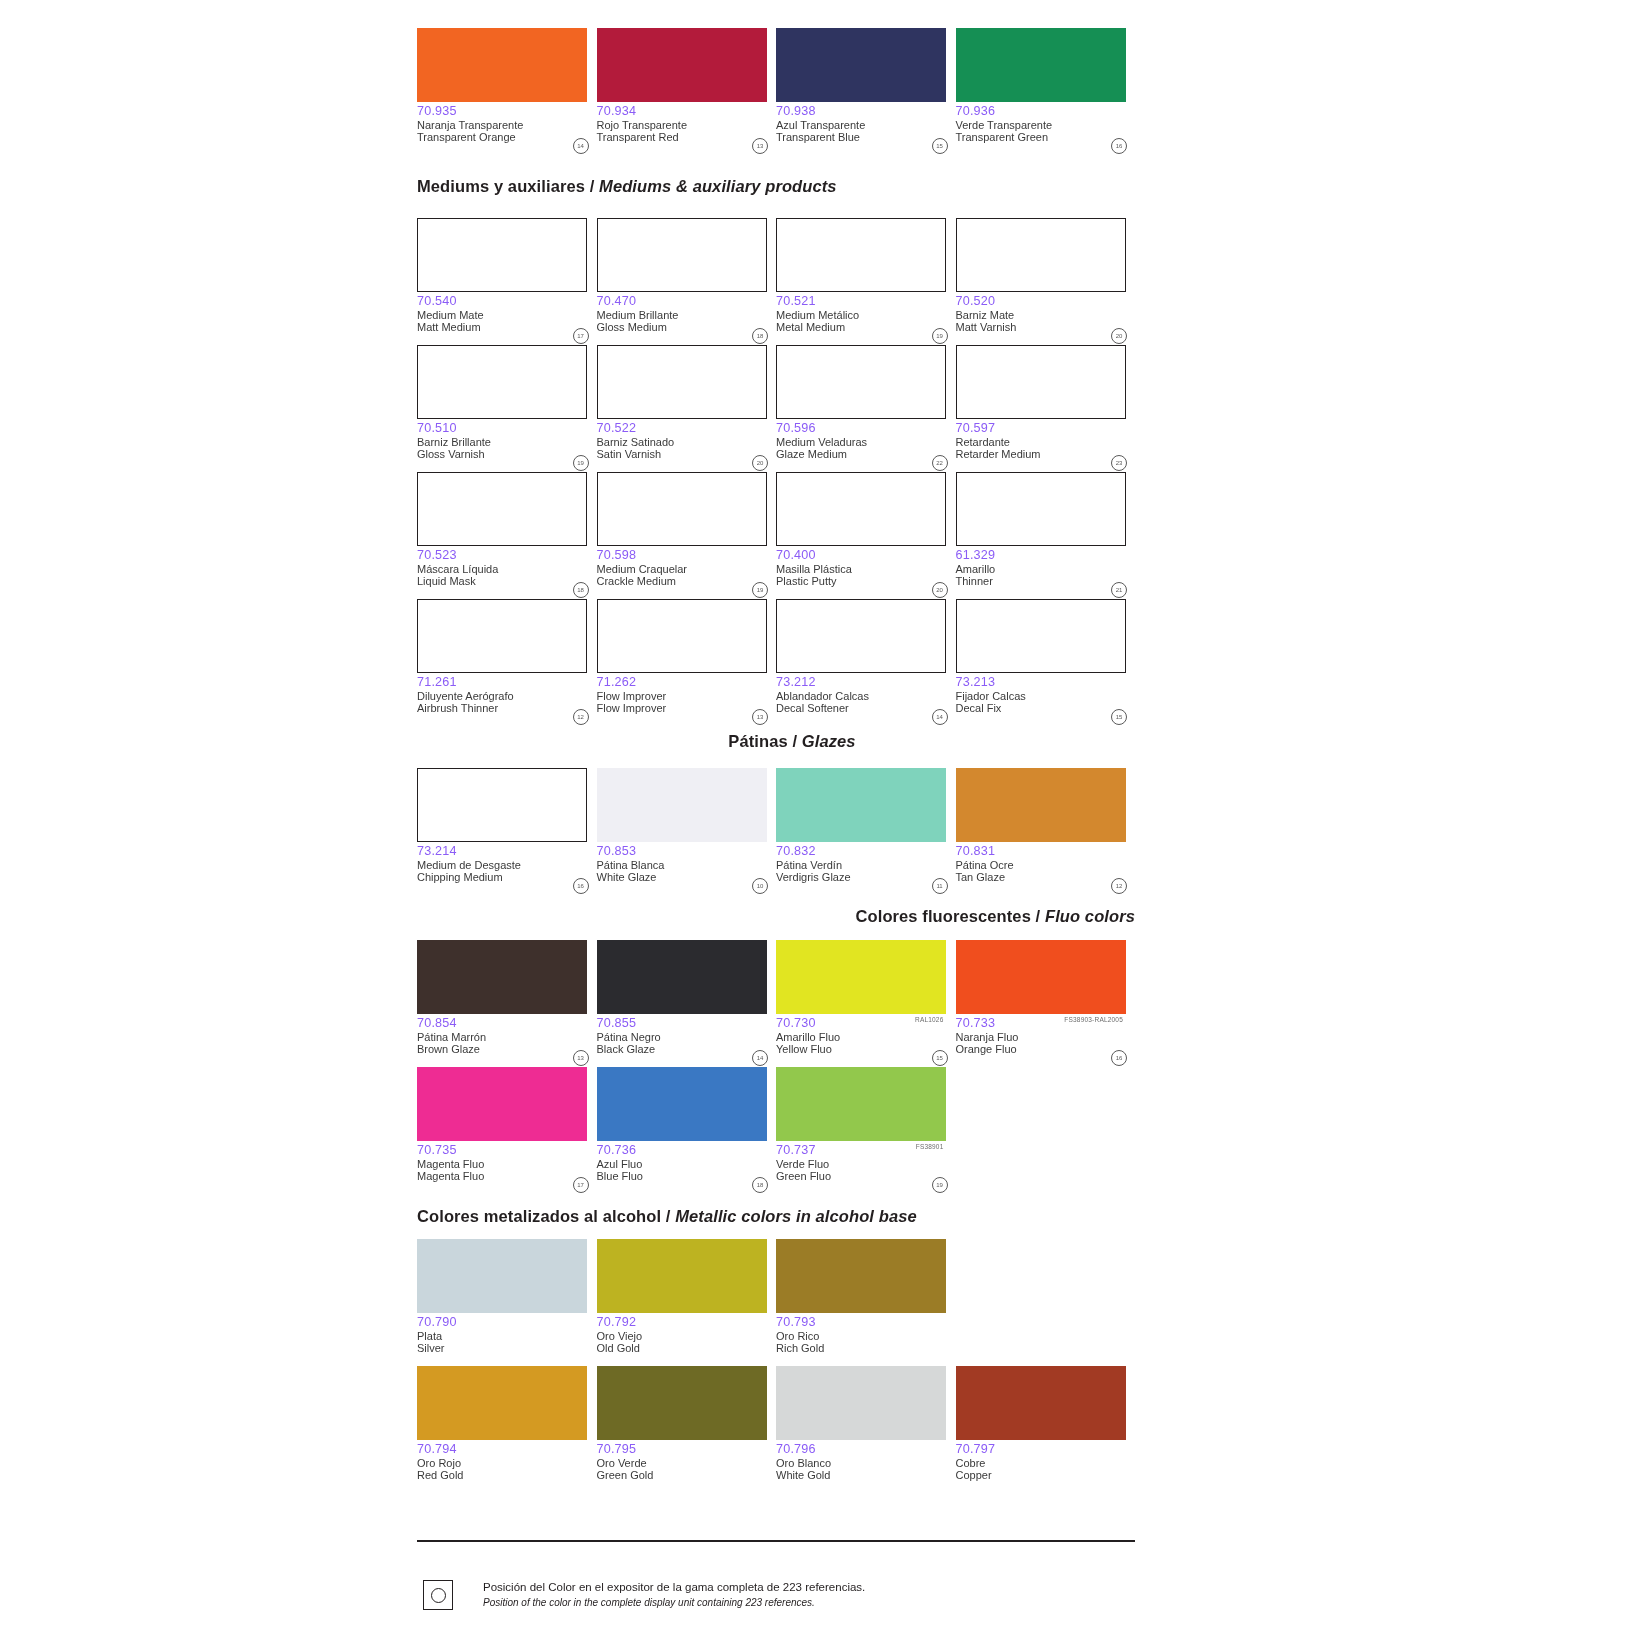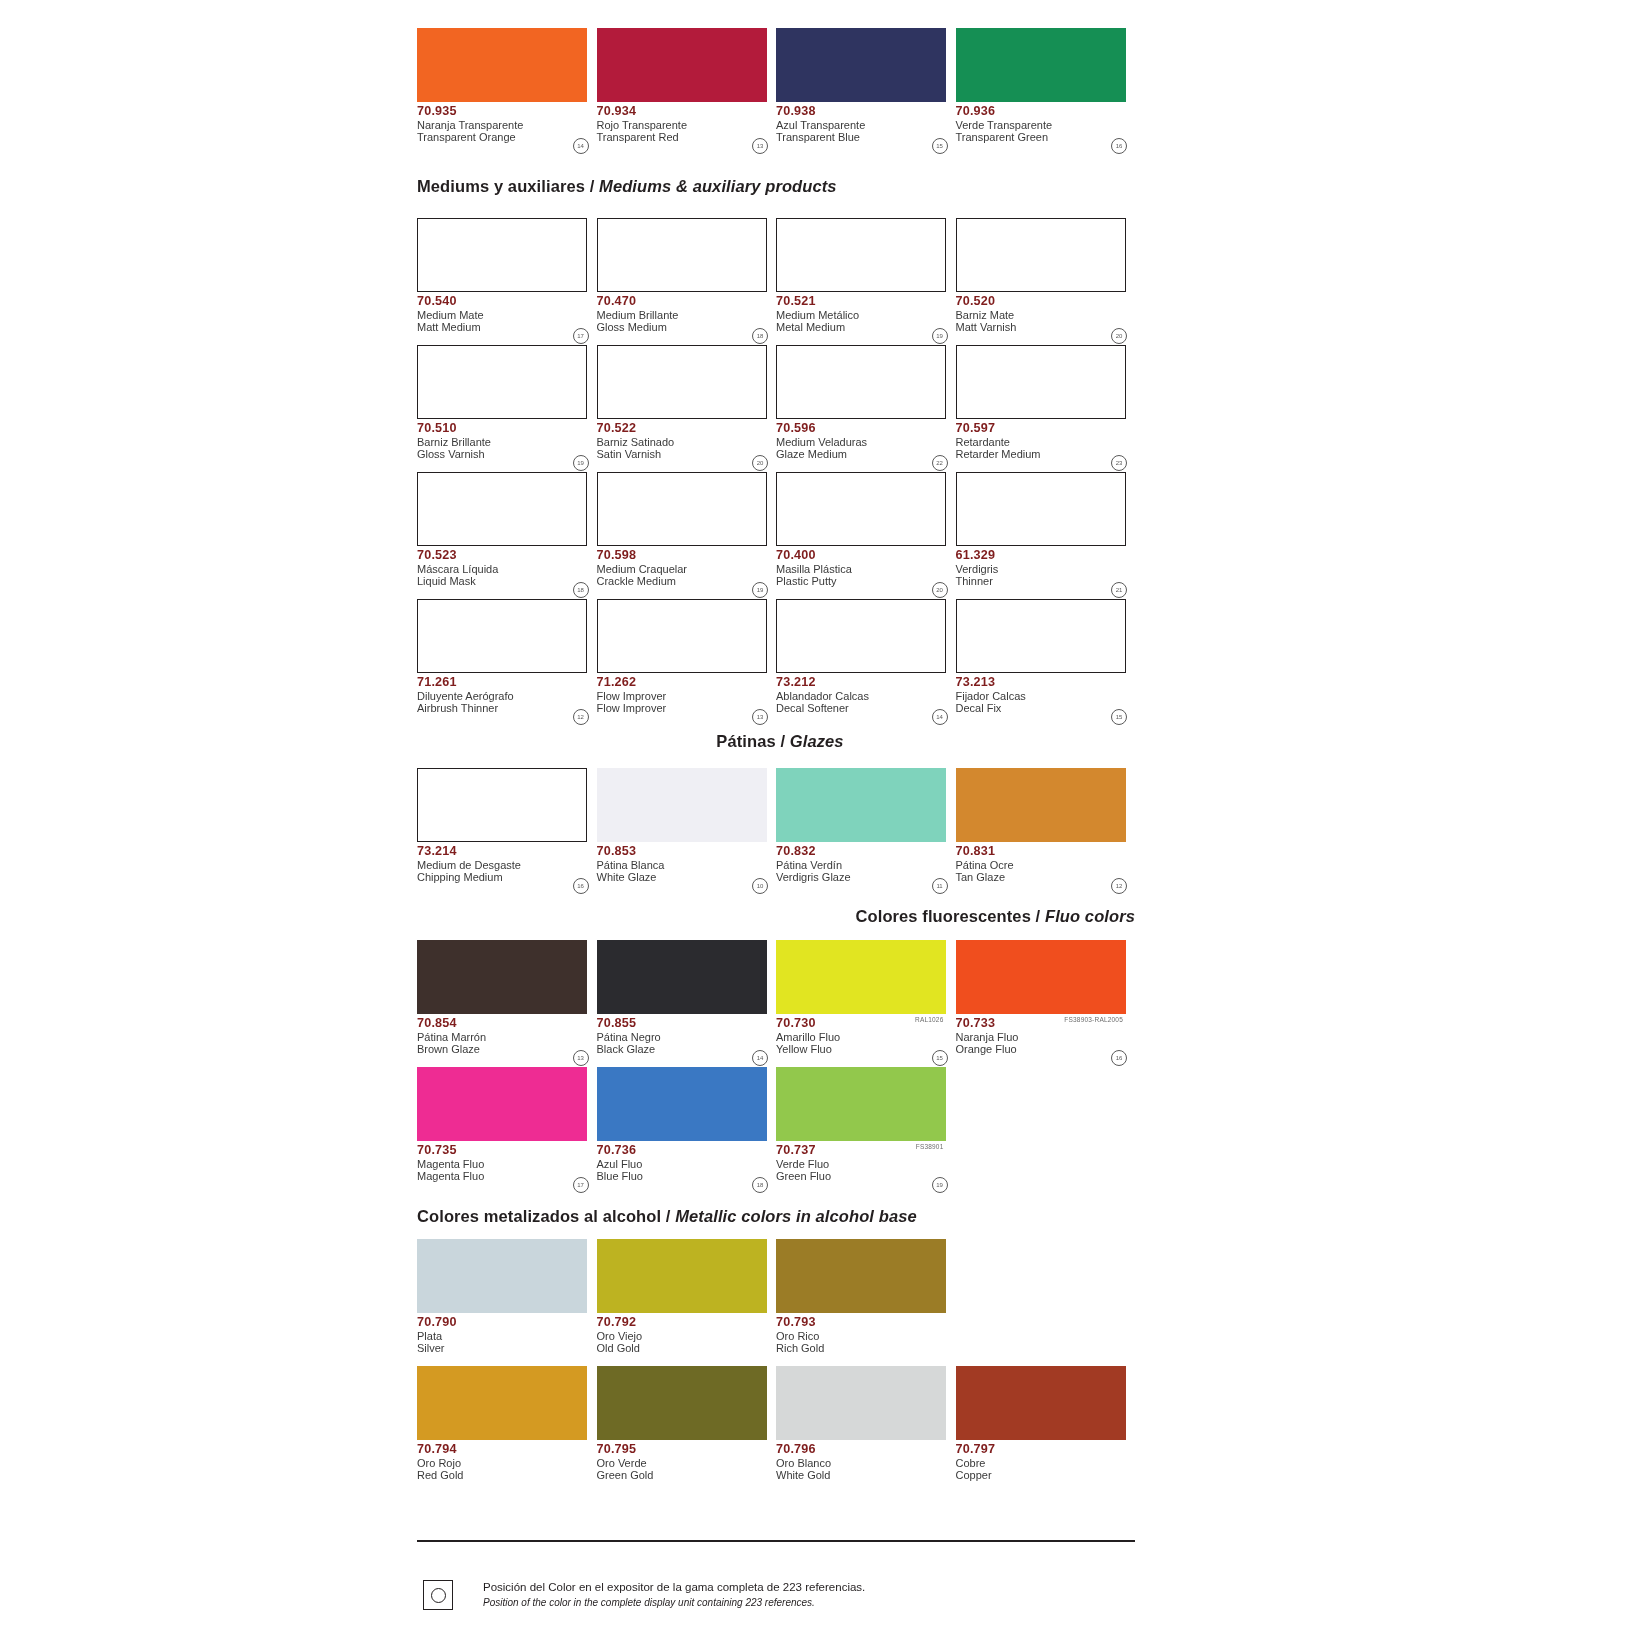--- a/index.html
+++ b/index.html
@@ -52,24 +52,24 @@
     border:1.6px solid #231f20;
   }
   .labels{
     position:relative;
     padding-top:3px;
     height:53px;
     box-sizing:border-box;
   }
   .code{
     font-size:12.6px;
-    font-weight:bold;
+    font-weight:normal;
     letter-spacing:0.2px;
     line-height:13px;
-    color:#7f1d1d;
+    color:#8b5cf6;
   }
   .nm-es,.nm-en{
     font-size:11px;
     line-height:12.2px;
     color:#3a3a3a;
     white-space:nowrap;
   }
   .nm-es{padding-top:1px;}
   .std{
     position:absolute;
@@ -266,21 +266,21 @@
             <div class="code">70.400</div>
             <div class="nm-es">Masilla Plástica</div>
             <div class="nm-en">Plastic Putty</div>
             <div class="pos">20</div>
           </div>
         </div>
         <div class="cell">
           <div class="swatch outline"></div>
           <div class="labels">
             <div class="code">61.329</div>
-            <div class="nm-es">Verdigris</div>
+            <div class="nm-es">Amarillo</div>
             <div class="nm-en">Thinner</div>
             <div class="pos">21</div>
           </div>
         </div>
       </div>
       <div class="row" style="position: absolute; left: 0px; top: 599px;">
         <div class="cell">
           <div class="swatch outline"></div>
           <div class="labels">
             <div class="code">71.261</div>
@@ -310,21 +310,21 @@
         <div class="cell">
           <div class="swatch outline"></div>
           <div class="labels">
             <div class="code">73.213</div>
             <div class="nm-es">Fijador Calcas</div>
             <div class="nm-en">Decal Fix</div>
             <div class="pos">15</div>
           </div>
         </div>
       </div>
-      <div class="sec-head center" style="position: absolute; left: 4px; width: 718px; top: 733px;"><span>Pátinas</span><span> / </span><span class="en">Glazes</span></div>
+      <div class="sec-head center" style="position: absolute; left: 16px; width: 718px; top: 733px;"><span>Pátinas</span><span> / </span><span class="en">Glazes</span></div>
       <div class="row" style="position: absolute; left: 0px; top: 768px;">
         <div class="cell">
           <div class="swatch outline"></div>
           <div class="labels">
             <div class="code">73.214</div>
             <div class="nm-es">Medium de Desgaste</div>
             <div class="nm-en">Chipping Medium</div>
             <div class="pos">16</div>
           </div>
         </div>

